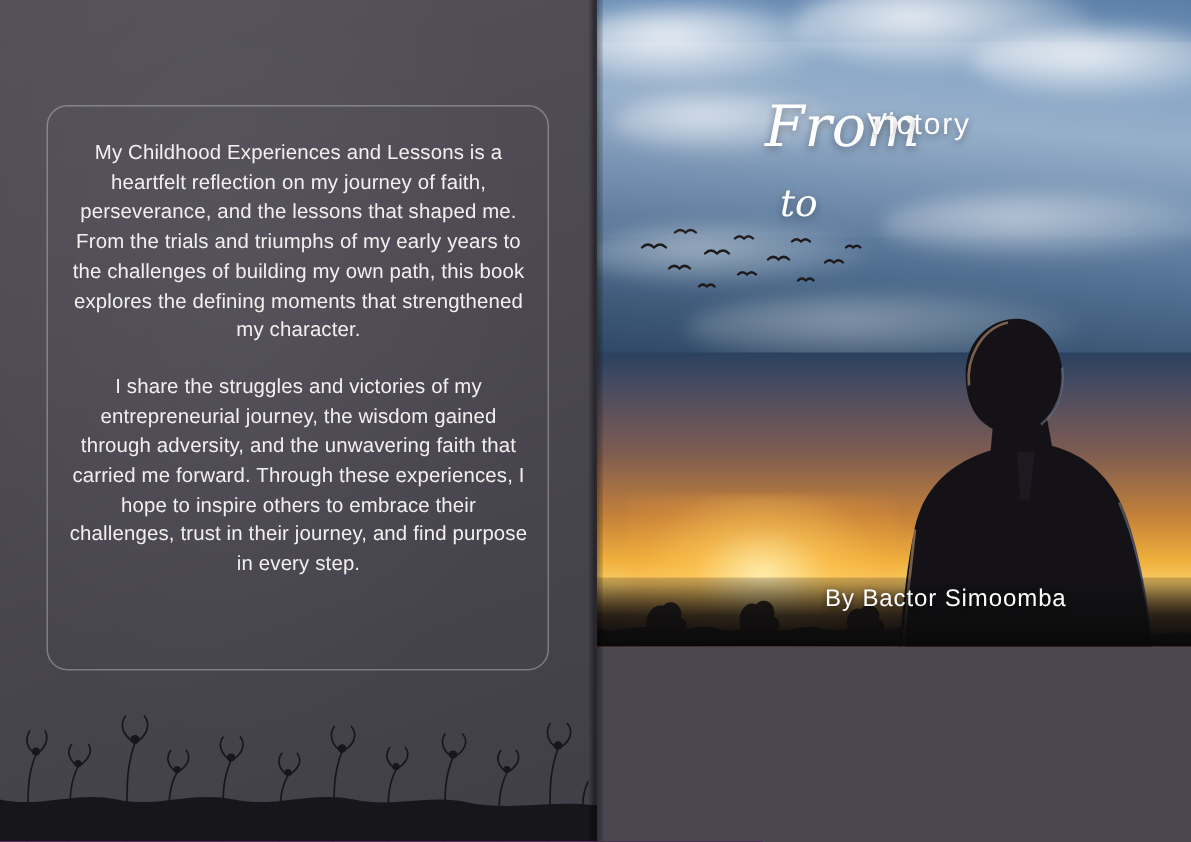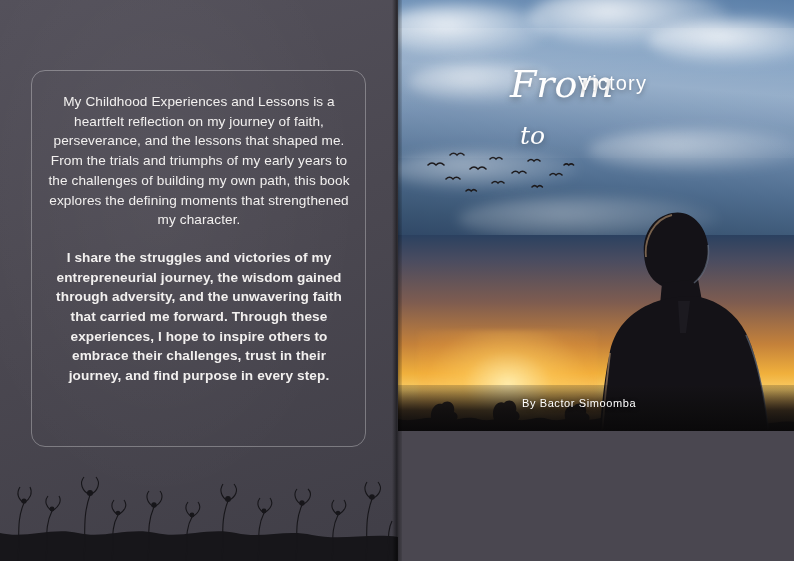--- a/index.html
+++ b/index.html
@@ -51,21 +51,21 @@
     width: 310px;
     text-align: center;
     color: #f2f0ef;
     font-size: 13.6px;
     line-height: 1.45;
     letter-spacing: 0.1px;
   }
   .blurb-text p {
     margin: 0 0 18px 0;
   }
-  .blurb-text p:last-child { margin-bottom: 0; font-weight: bold; }
+  .blurb-text p:last-child { margin-bottom: 0; }
 
   
   .grass {
     position: absolute;
     left: 0;
     bottom: 0;
     width: 398px;
     height: 120px;
   }
 
@@ -238,24 +238,24 @@
   }
   .t-victory {
     left: 158px;
     top: 83px;
     font-size: 46px;
   }
 
   
   .author {
     position: absolute;
-    left: 124px;
+    left: 152px;
     bottom: 22px;
     color: #ffffff;
-    font-size: 11px;
+    font-size: 16px;
     letter-spacing: 0.6px;
     z-index: 5;
     text-shadow: 0 1px 4px rgba(0,0,0,0.6);
   }
 </style>
 </head>
 <body>
 
 <div class="cover-wrap">
 

